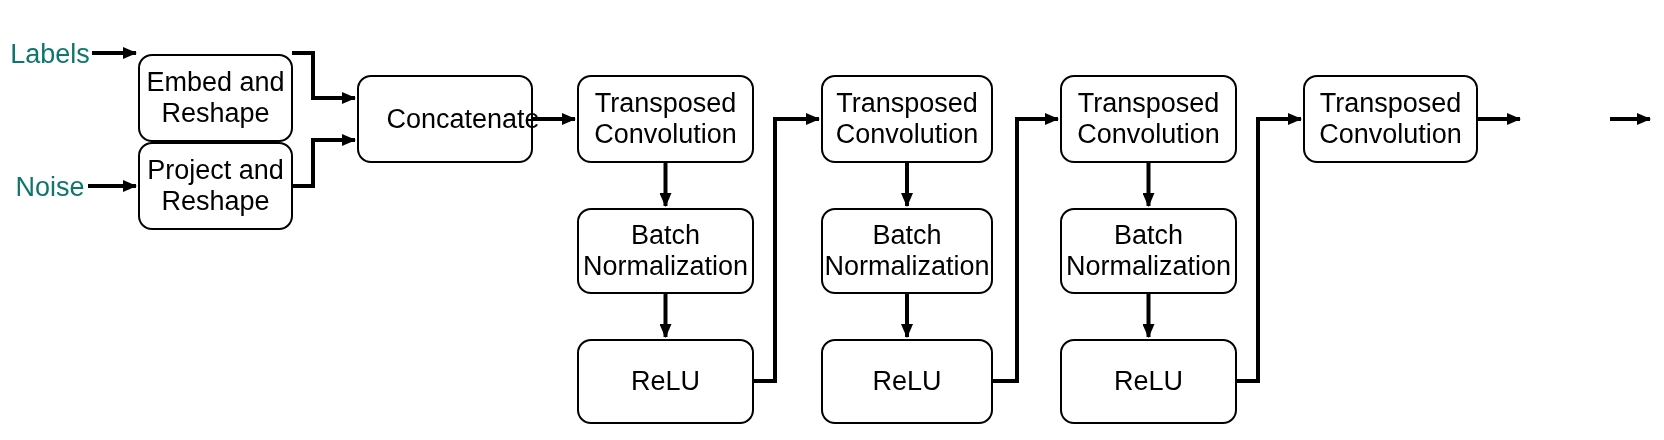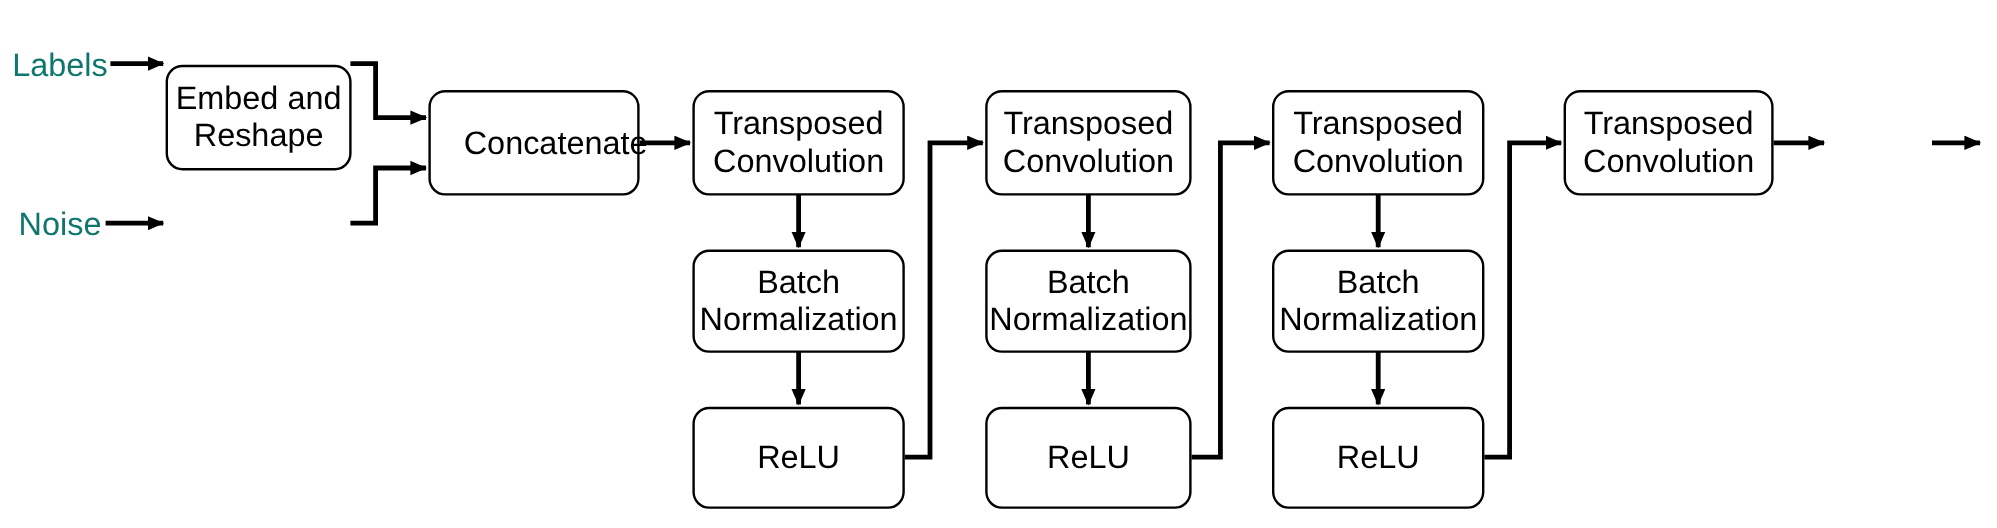--- a/index.html
+++ b/index.html
@@ -74,20 +74,23 @@
     </g>
   </svg>
 
   <div class="io-label" style="left:6px; top:39px; width:88px; height:30px;">Labels</div>
   <div class="io-label" style="left:6px; top:172px; width:88px; height:30px;">Noise</div>
 
   <div class="node" style="left:138px; top:10px; width:155px; height:88px;margin-top:44px;">
     <span>Embed and Reshape</span>
   </div>
 
+  <div class="node" style="left:138px; top:142px; width:155px; height:88px;">
+    <span>Project and Reshape</span>
+  </div>
 
   <div class="node" style="left:357px; top:75px; width:176px; height:88px;padding-left:40px;">
     <span>Concatenate</span>
   </div>
 
   <div class="node" style="left:577px; top:75px; width:177px; height:88px;">
     <span>Transposed Convolution</span>
   </div>
 
   <div class="node" style="left:577px; top:208px; width:177px; height:86px;">

